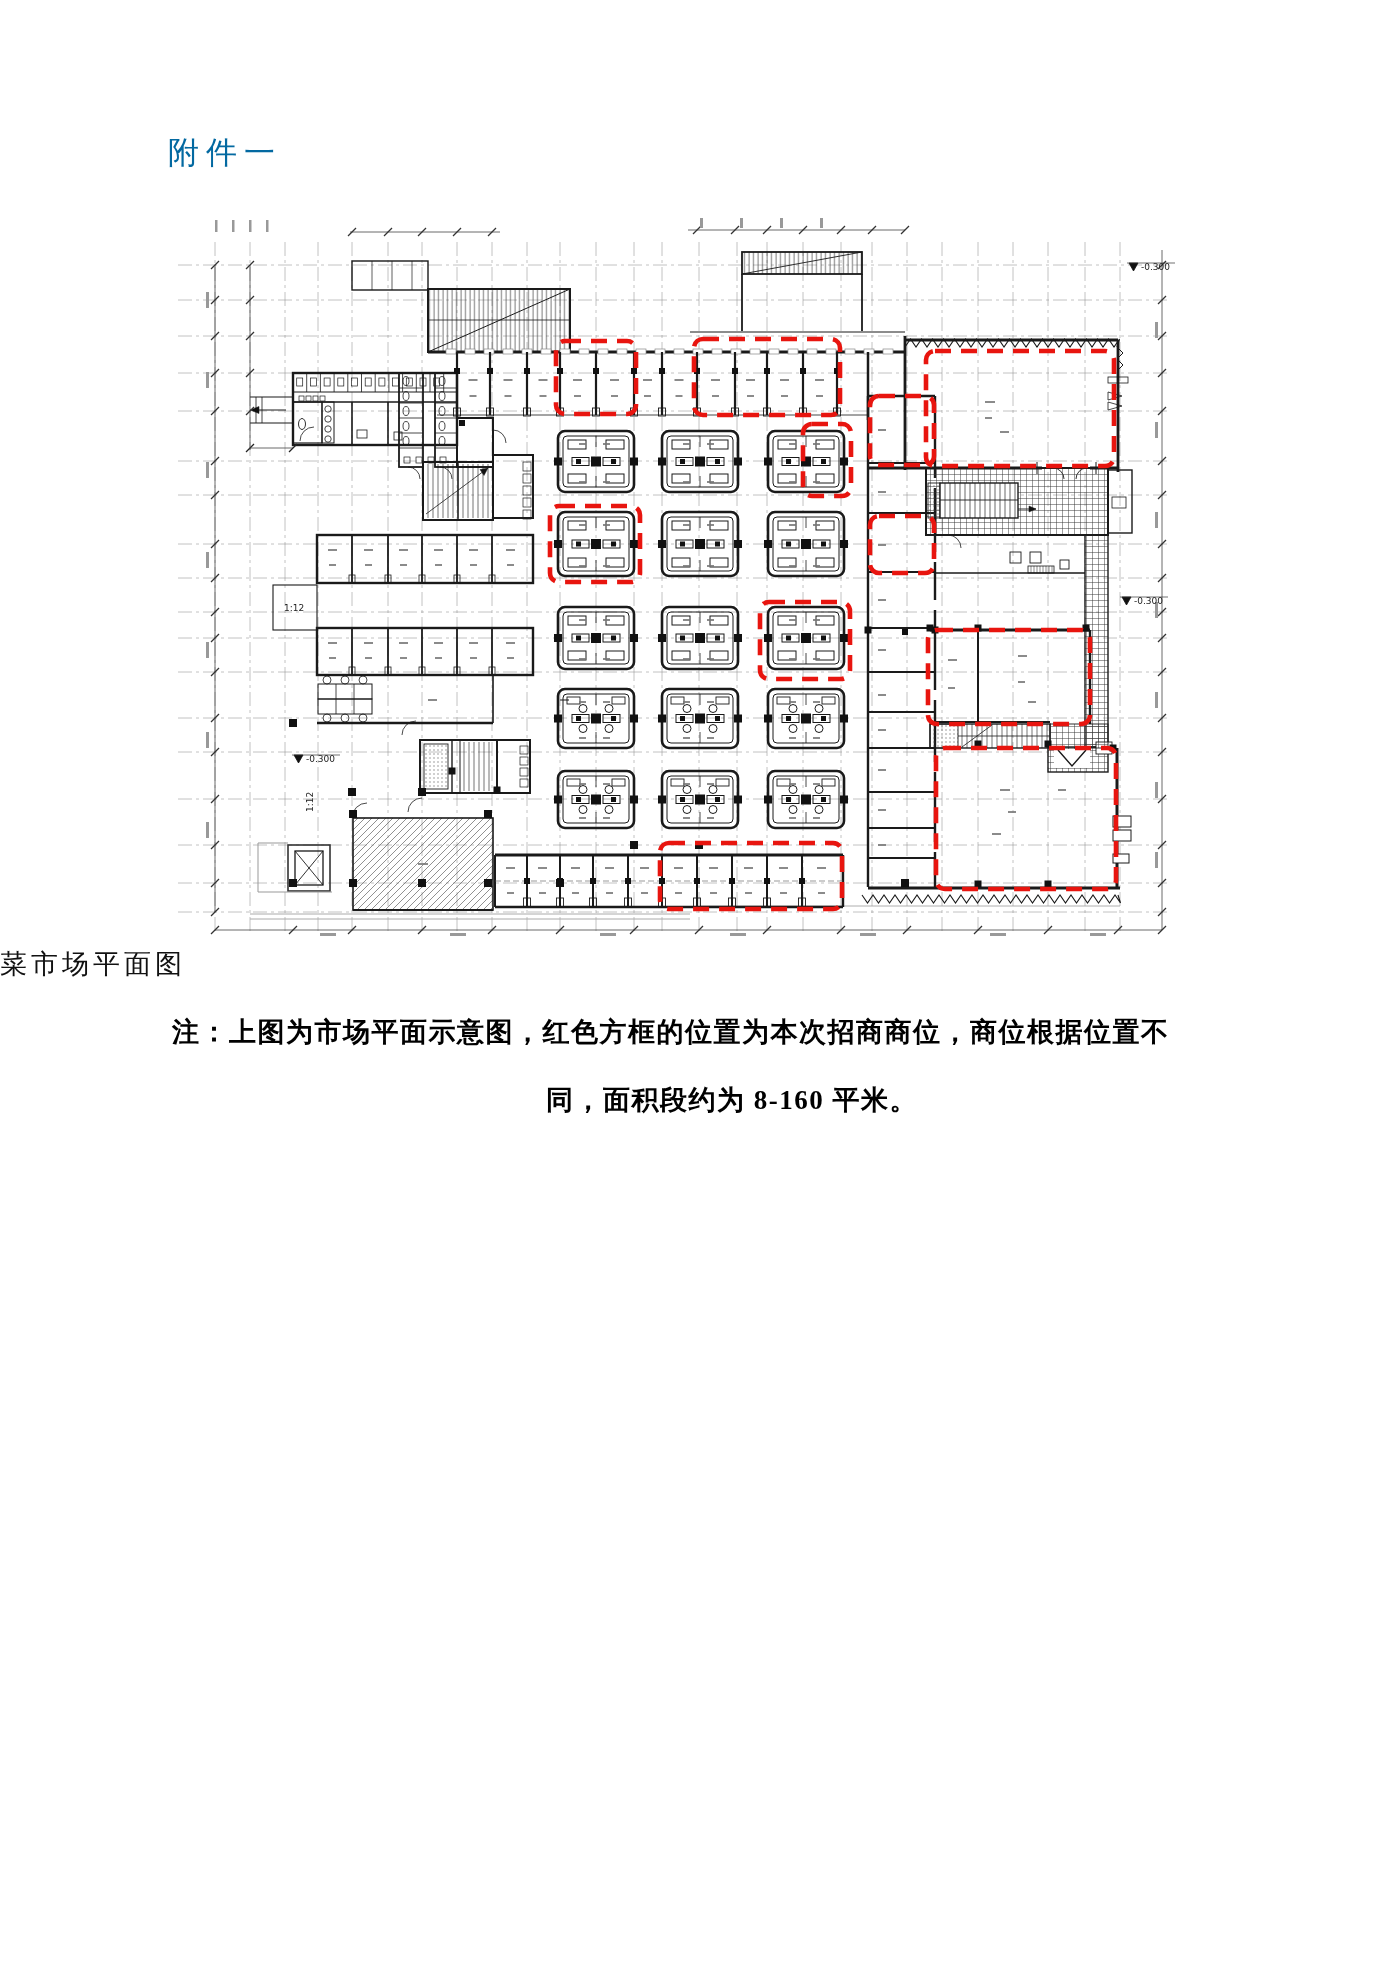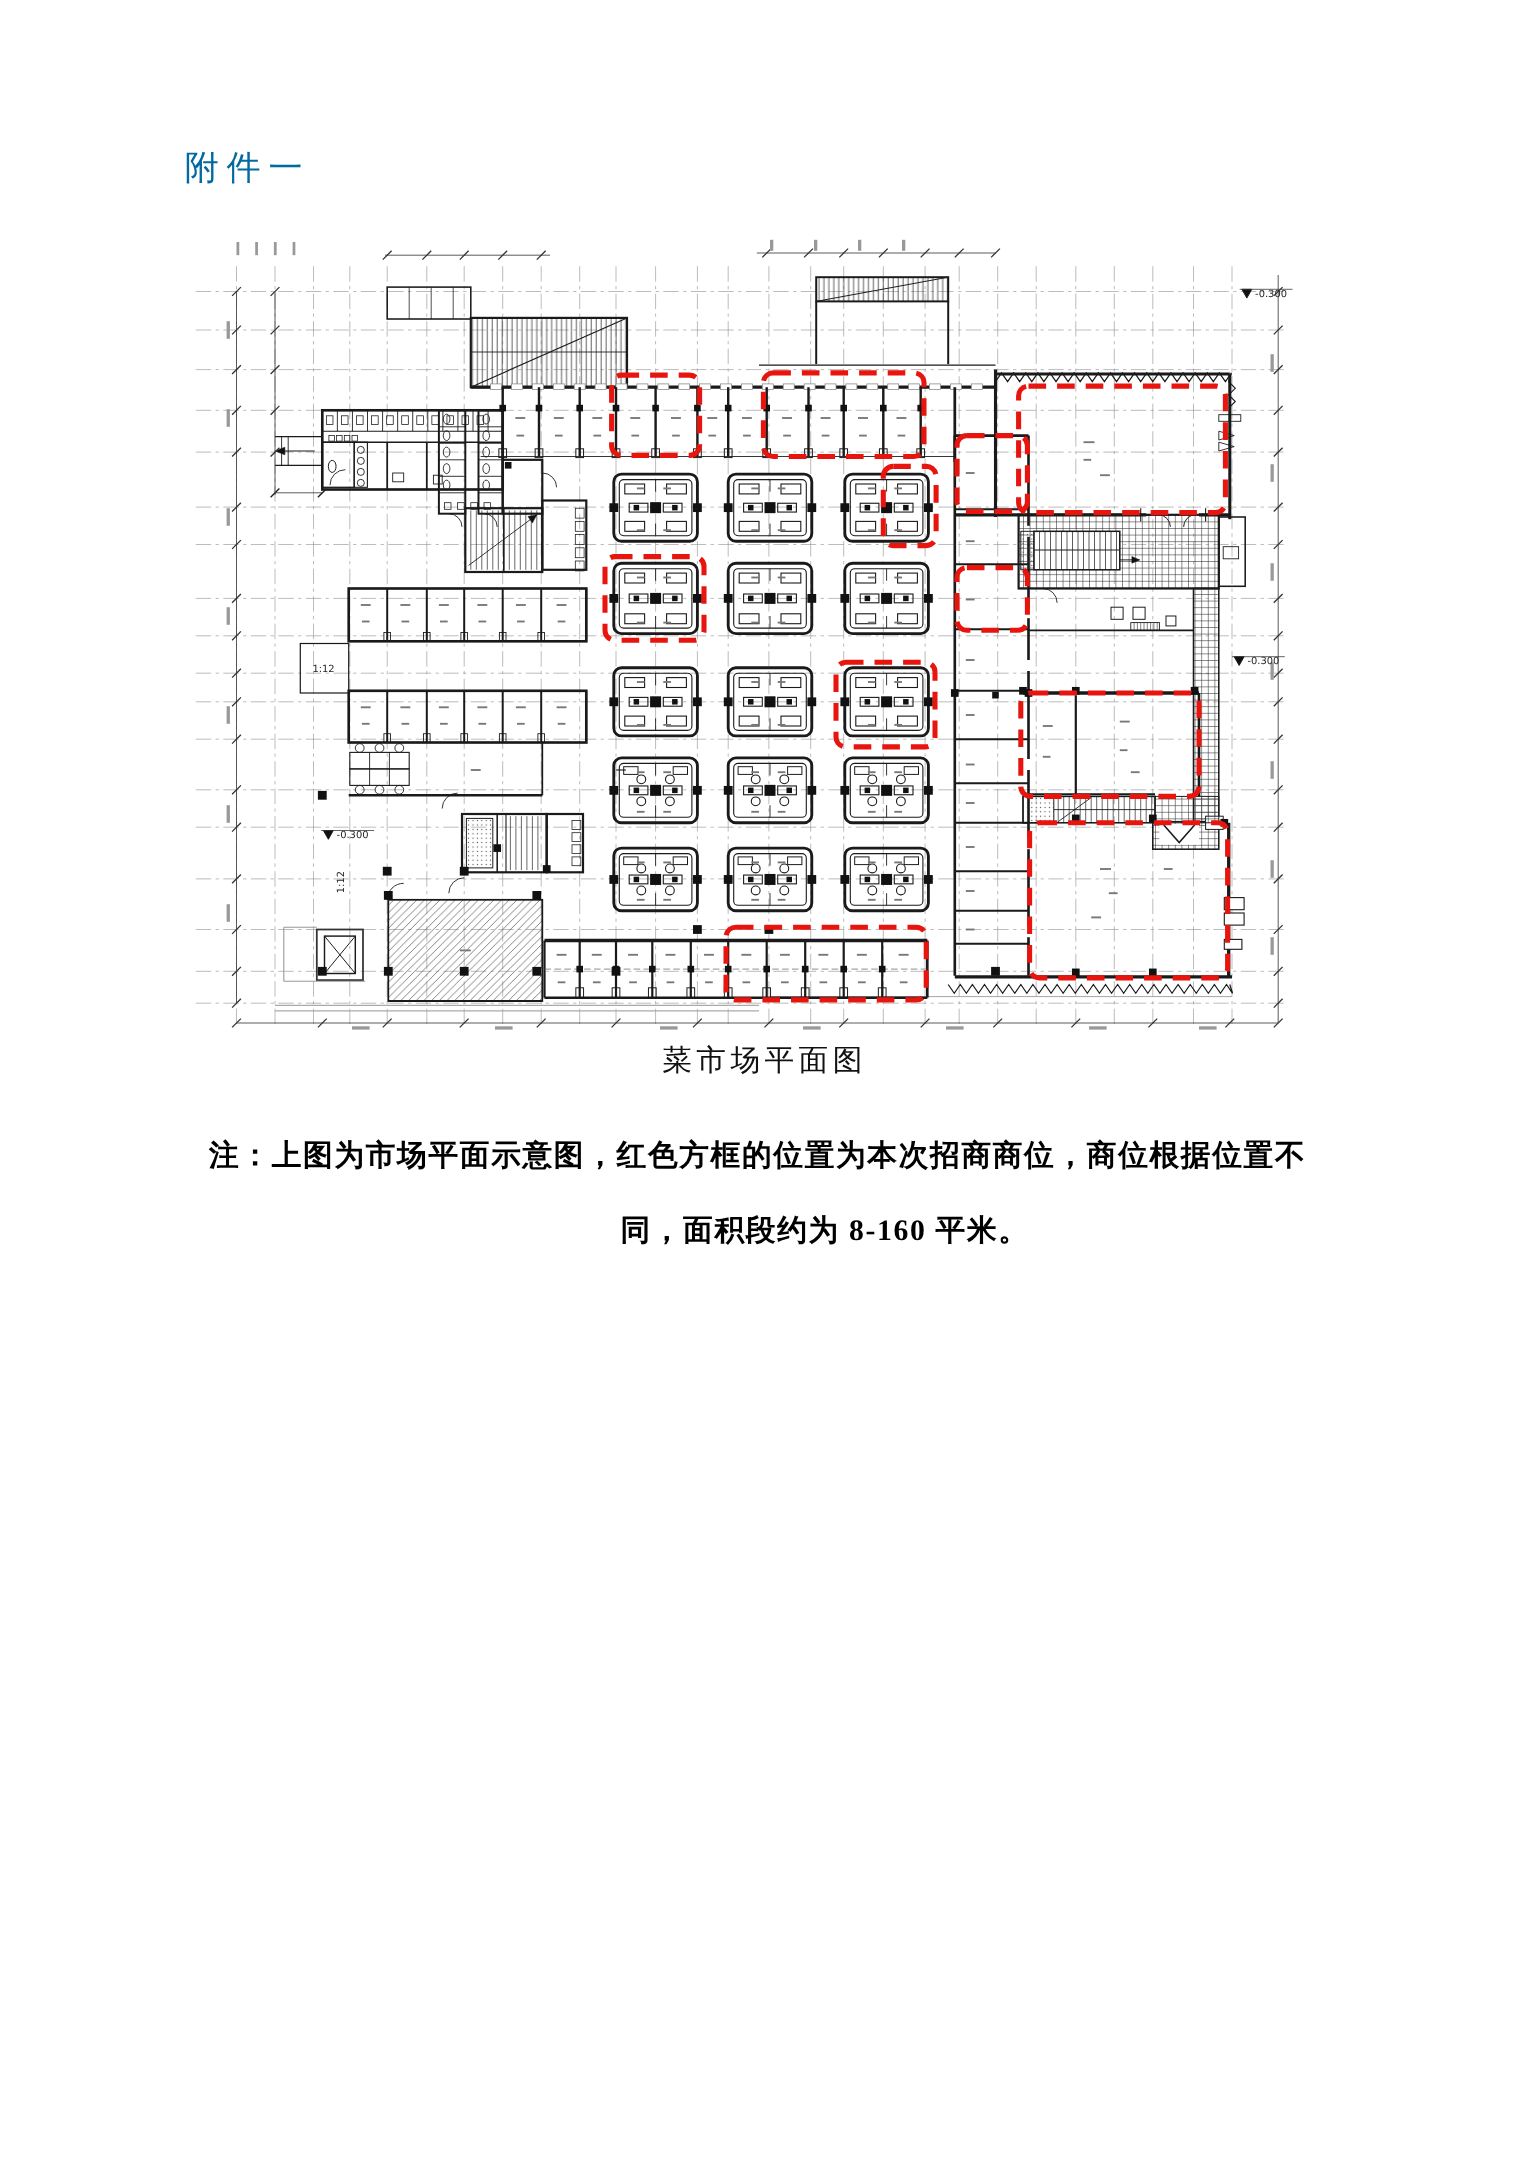--- a/index.html
+++ b/index.html
@@ -8,25 +8,25 @@
     background:#ffffff;overflow:hidden;
     font-family:"Liberation Serif","DejaVu Serif",serif;color:#111;
   }
   .doc-title{
     position:absolute;left:168px;top:132px;
     font-size:31px;letter-spacing:7px;font-weight:500;color:#0369a1;
   }
   .figure-wrap{position:absolute;left:160px;top:205px;width:1050px;height:750px;}
   .figure-wrap svg{display:block;width:100%;height:100%;}
   .figure-caption{
-    position:absolute;left:0;top:946px;width:1390px;text-align:center;
+    position:absolute;left:0;top:946px;width:1390px;text-align:left;
     font-size:27px;letter-spacing:4px;color:#111;
   }
   .note-line{
-    position:absolute;left:172px;width:1120px;margin:18px;
+    position:absolute;left:172px;width:1120px;margin:0;
     font-size:27px;font-weight:bold;letter-spacing:1.5px;white-space:nowrap;color:#000;
   }
   .note-1{top:1014px;}
   .note-2{top:1082px;text-align:center;}
 </style>
 </head>
 <body>
 
 <div class="page">
   <div class="doc-title">附件一</div>

